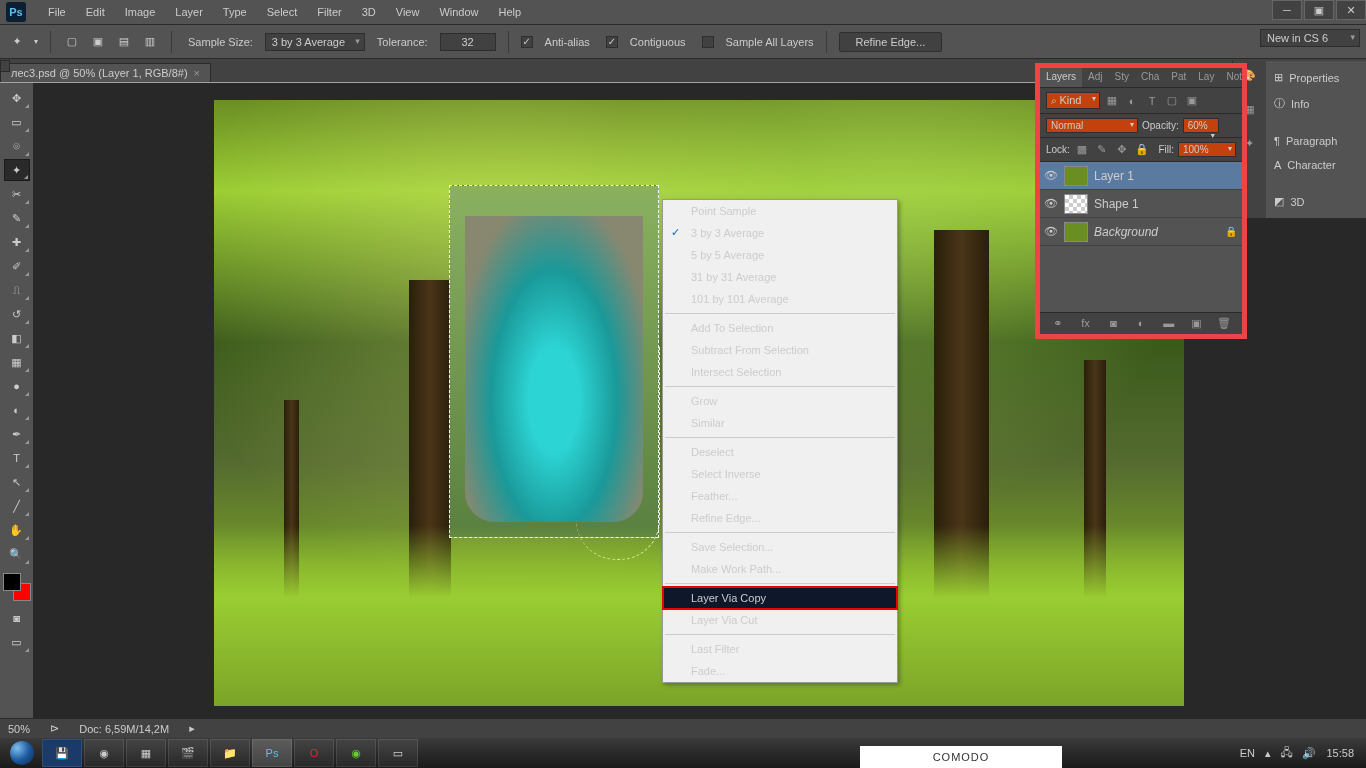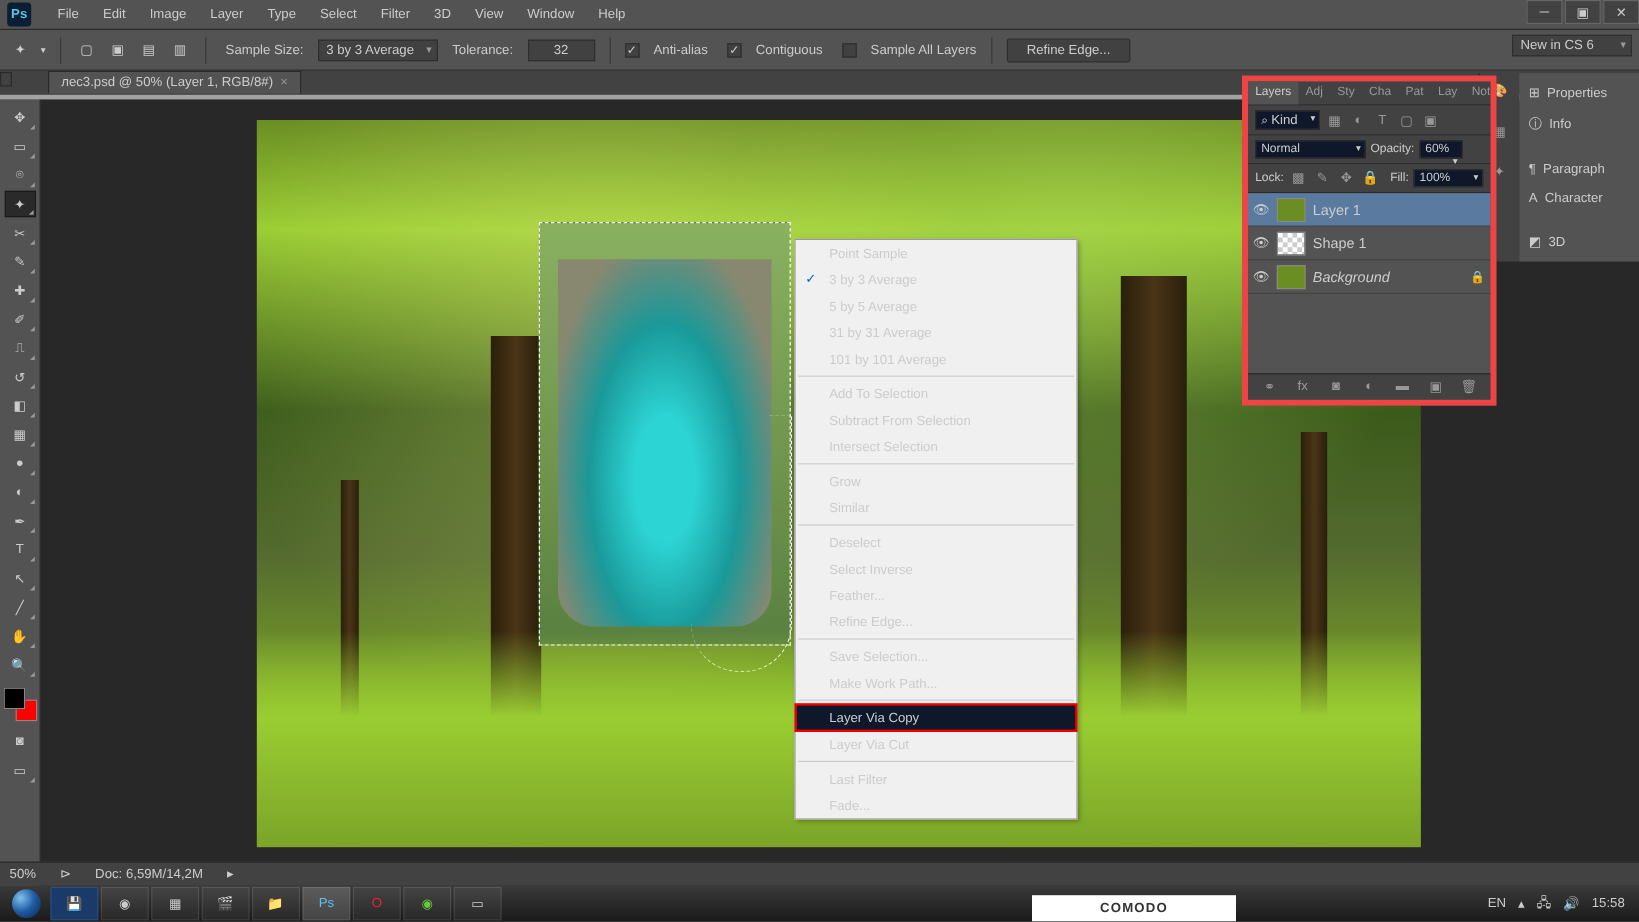--- a/index.html
+++ b/index.html
@@ -12,21 +12,21 @@
 .optbar{height:34px;background:#535353;display:flex;align-items:center;padding:0 8px;border-bottom:1px solid #2a2a2a;gap:8px}
 .tool-ic{width:18px;height:18px;display:inline-flex;align-items:center;justify-content:center}
 .sep{width:1px;height:22px;background:#3a3a3a;margin:0 4px}
 .lbl{color:#ccc;margin:0 4px}
 .dd{background:#414141;border:1px solid #2e2e2e;padding:2px 18px 2px 6px;position:relative;min-width:100px}
 .dd::after{content:"▾";position:absolute;right:4px;top:2px;font-size:9px;color:#999}
 .num-in{background:#414141;border:1px solid #2e2e2e;padding:2px 4px;width:56px;text-align:center}
 .chk{width:12px;height:12px;background:#414141;border:1px solid #2e2e2e;display:inline-flex;align-items:center;justify-content:center;margin-right:4px}
 .chk.on::after{content:"✓";font-size:10px;color:#ccc}
 .btn{background:#414141;border:1px solid #2e2e2e;padding:3px 16px;border-radius:2px}
-.doc-tab-bar{height:24px;background:#424242;display:flex;align-items:flex-start;padding-left:40px;border-bottom:4px solid #a3a3a3}
+.doc-tab-bar{height:24px;background:#424242;display:flex;align-items:flex-end;border-bottom:1px solid #a3a3a3}
 .doc-tab{background:#535353;padding:3px 10px;border:1px solid #2a2a2a;border-bottom:none;font-size:10px}
 .doc-tab .x{margin-left:6px;color:#999}
 .workspace{position:absolute;top:83px;left:0;right:0;bottom:30px;display:flex}
 .toolbox{width:34px;background:#535353;border-right:1px solid #2a2a2a;display:flex;flex-direction:column;align-items:center;padding-top:4px;gap:2px}
 .tbx{width:26px;height:22px;display:flex;align-items:center;justify-content:center;position:relative;color:#ccc}
 .tbx.sel{background:#2a2a2a;border:1px solid #1a1a1a}
 .tbx .tri{position:absolute;right:1px;bottom:1px;width:0;height:0;border-left:4px solid transparent;border-bottom:4px solid #999}
 .swatches{width:28px;height:28px;position:relative;margin-top:6px}
 .sw-fg{width:18px;height:18px;background:#000;border:1px solid #888;position:absolute;top:0;left:0;z-index:2}
 .sw-bg{width:18px;height:18px;background:#f00;border:1px solid #888;position:absolute;bottom:0;right:0}
@@ -43,21 +43,21 @@
 .ctx-item.disabled{color:#888}
 .ctx-item.hl{background:#0f172a;outline:2px solid #e00;outline-offset:-1px}
 .ctx-item .chk-mark{position:absolute;left:8px;color:#0066cc}
 .ctx-sep{height:1px;background:#ccc;margin:3px 2px}
 .panels{position:absolute;right:0;top:61px;width:346px;display:flex;z-index:40}
 .layers-panel{width:212px;background:#535353;border:5px solid #ef4444;position:absolute;right:119px;top:2px}
 .panel-tabs{display:flex;background:#424242;height:20px;border-bottom:1px solid #2a2a2a}
 .p-tab{padding:3px 6px;font-size:10px;color:#999}
 .p-tab.active{background:#535353;color:#ccc}
 .layer-opts{padding:4px 6px;display:flex;align-items:center;gap:4px;flex-wrap:wrap;background:#424242;border-bottom:1px solid #2a2a2a}
-.mini-dd{background:#0f172a;border:1px solid #2e2e2e;padding:1px 14px 1px 4px;position:relative;font-size:10px}
+.mini-dd{background:#c2410c;border:1px solid #2e2e2e;padding:1px 14px 1px 4px;position:relative;font-size:10px}
 .mini-dd::after{content:"▾";position:absolute;right:3px;font-size:8px}
 .layer-row{display:flex;align-items:center;height:28px;border-bottom:1px solid #424242;padding:0 4px;gap:6px}
 .layer-row.sel{background:#5a7aa0}
 .eye{width:14px;text-align:center;color:#ccc}
 .thumb{width:24px;height:20px;border:1px solid #888;background:#6b8e23}
 .thumb.shape{background:repeating-conic-gradient(#ccc 0 25%,#fff 0 50%) 0 0/8px 8px}
 .layer-name{font-size:12px;flex:1}
 .layer-footer{display:flex;justify-content:space-around;padding:4px;background:#424242;border-top:1px solid #2a2a2a}
 .lf-ic{color:#999;width:16px;text-align:center;font-size:11px}
 .icon-strip{width:34px;background:#424242;display:flex;flex-direction:column;align-items:center;padding:4px 0;gap:14px;border-left:1px solid #2a2a2a}
@@ -310,21 +310,21 @@
     </div>
   <div class="tb-ic" style="background:#1a3a6a">💾</div>
   <div class="tb-ic">◉</div>
   <div class="tb-ic">▦</div>
   <div class="tb-ic">🎬</div>
   <div class="tb-ic">📁</div>
   <div class="tb-ic active" style="color:#5bc1f0">Ps</div>
   <div class="tb-ic" style="color:#e23">O</div>
   <div class="tb-ic" style="color:#6c3">◉</div>
   <div class="tb-ic">▭</div>
-  <div style="position:absolute;left:860px;bottom:0;width:170px;height:22px;background:#fff;color:#333;display:flex;align-items:center;justify-content:center;font-weight:bold;letter-spacing:1px">COMODO</div>
+  <div style="position:absolute;left:860px;bottom:0;width:202px;height:22px;background:#fff;color:#333;display:flex;align-items:center;justify-content:center;font-weight:normal;letter-spacing:1px">COMODO</div>
   <div class="tray">
     <span>EN</span>
     <span>▴</span>
     <span>🖧</span>
     <span>🔊</span>
     <span>15:58</span>
   </div>
 </div>
 
 </body></html>

